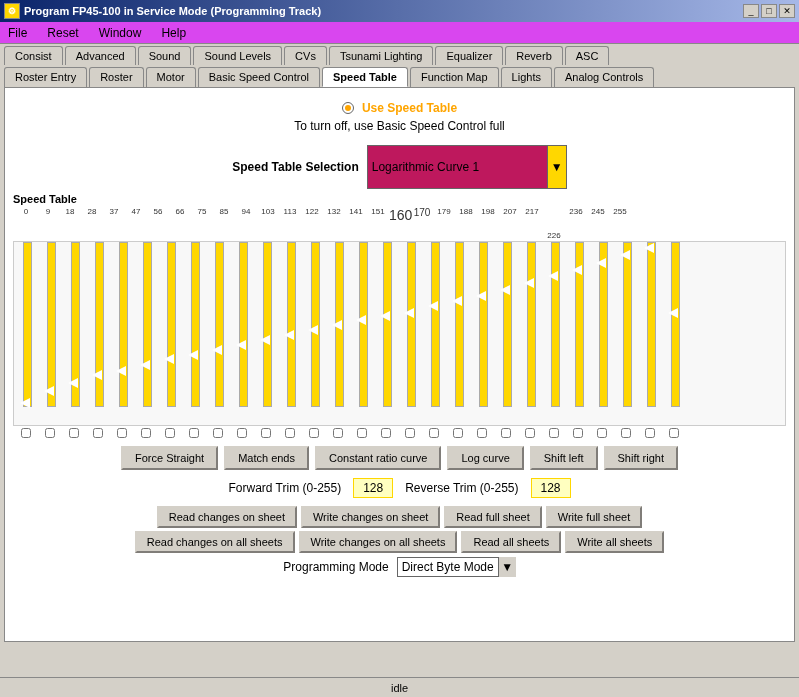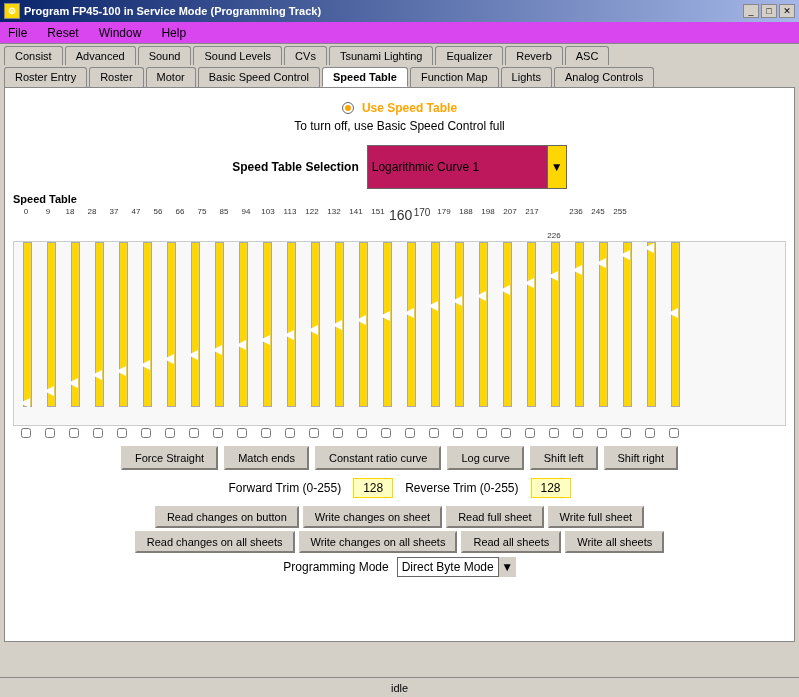--- a/index.html
+++ b/index.html
@@ -604,21 +604,21 @@
   </div>
 
   <div class="trim-row">
     <span>Forward Trim (0-255)</span>
     <input class="trim-input" type="text" value="128" style="">
     <span>Reverse Trim (0-255)</span>
     <input class="trim-input" type="text" value="128" style="">
   </div>
 
   <div class="sheet-buttons-row">
-    <button class="sheet-btn">Read changes on button</button>
+    <button class="sheet-btn">Read changes on sheet</button>
     <button class="sheet-btn">Write changes on sheet</button>
     <button class="sheet-btn">Read full sheet</button>
     <button class="sheet-btn">Write full sheet</button>
   </div>
 
   <div class="sheet-buttons-row">
     <button class="sheet-btn">Read changes on all sheets</button>
     <button class="sheet-btn">Write changes on all sheets</button>
     <button class="sheet-btn">Read all sheets</button>
     <button class="sheet-btn">Write all sheets</button>

